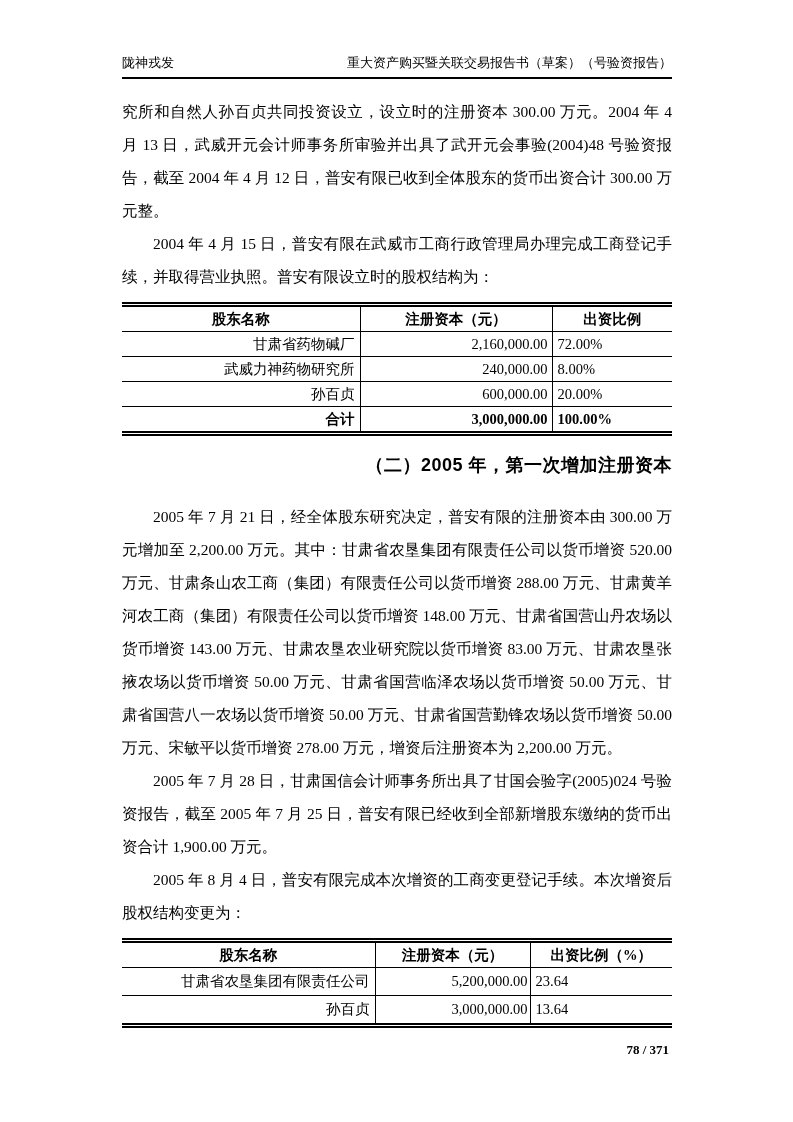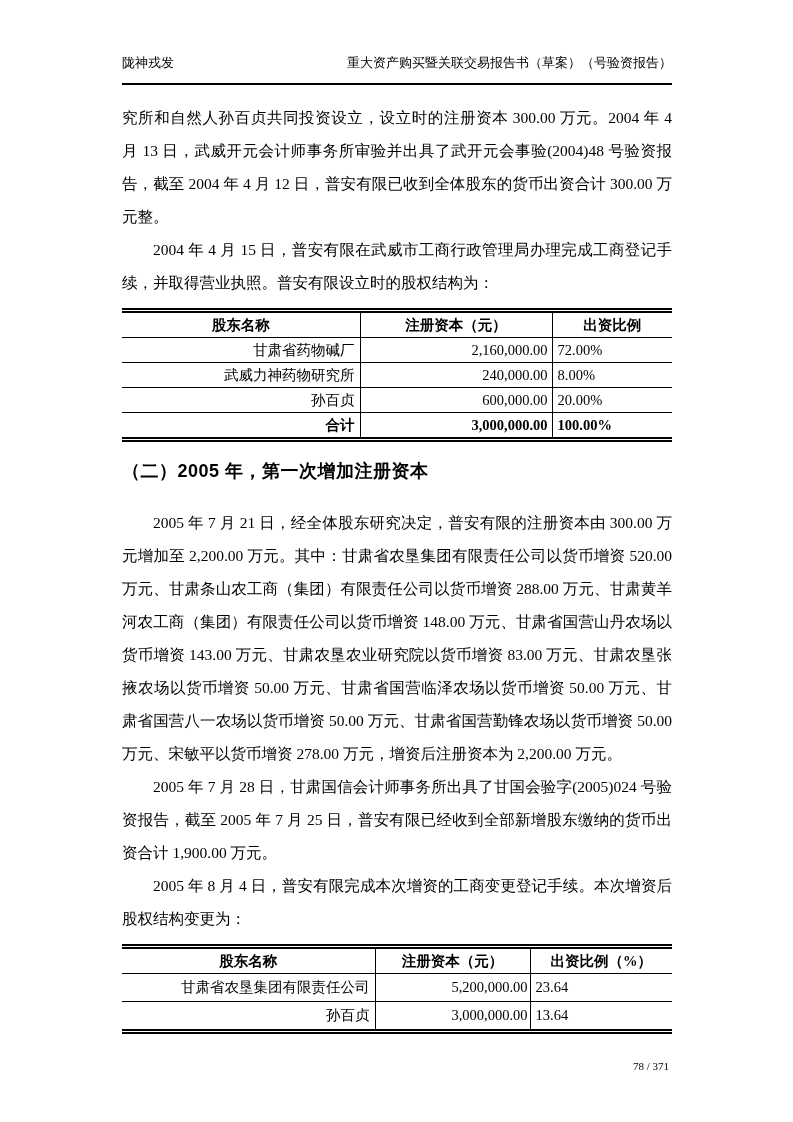--- a/index.html
+++ b/index.html
@@ -14,38 +14,39 @@
     width: 793px; height: 1122px;
     padding: 55px 121px 0 122px;
     position: relative;
     overflow: hidden;
   }
   .doc-header {
     display: flex;
     justify-content: space-between;
     align-items: flex-end;
     font-size: 13px;
-    padding-bottom: 12px;
+    padding-bottom: 6px;
     border-bottom: 2px solid #000;
     line-height: 16px;
   }
   .content { margin-top: 16px; }
   p.body-par {
     margin: 0;
     font-size: 15.5px;
     line-height: 33px;
     text-align: justify;
   }
   p.indent { text-indent: 2em; }
   h2.section-heading {
     font-family: "Liberation Sans", "DejaVu Sans", sans-serif;
     font-size: 18px;
     font-weight: bold;
     margin: 17px 0 23px 0;
     letter-spacing: 0.5px;
+    text-align: right;
   }
   table.stock-table {
     border-collapse: collapse;
     width: 100%;
     table-layout: fixed;
     font-size: 14.5px;
     border-top: 5px double #000;
     border-bottom: 5px double #000;
     margin: 9px 0 0 0;
   }
@@ -68,24 +69,24 @@
   table.stock-table td.num { text-align: right; padding-right: 4px; }
   table.stock-table td.pct { text-align: left; padding-right: 6px; }
   table.stock-table tr.total-row td { font-weight: bold; }
   table.stock-table tr.total-row td.name { }
   #table1 col.c1 { width: 238px; } #table1 col.c2 { width: 192px; } #table1 col.c3 { width: 120px; }
   #table2 col.c1 { width: 253px; } #table2 col.c2 { width: 155px; } #table2 col.c3 { width: 142px; }
   #table2 td { height: 28px; line-height: 23px; }
   #table2 td.num { padding-right: 2px; }
   #table2 td.pct { padding-right: 3px; }
   .doc-footer {
-    margin-top: 26px;
+    margin-top: 14px;
     text-align: right;
-    font-size: 11px;
-    font-weight: normal;
+    font-size: 13px;
+    font-weight: bold;
     padding-right: 3px;
   }
 </style>
 </head>
 <body>
 
 <div class="page">
 
   <div class="doc-header">
     <span>陇神戎发</span>

